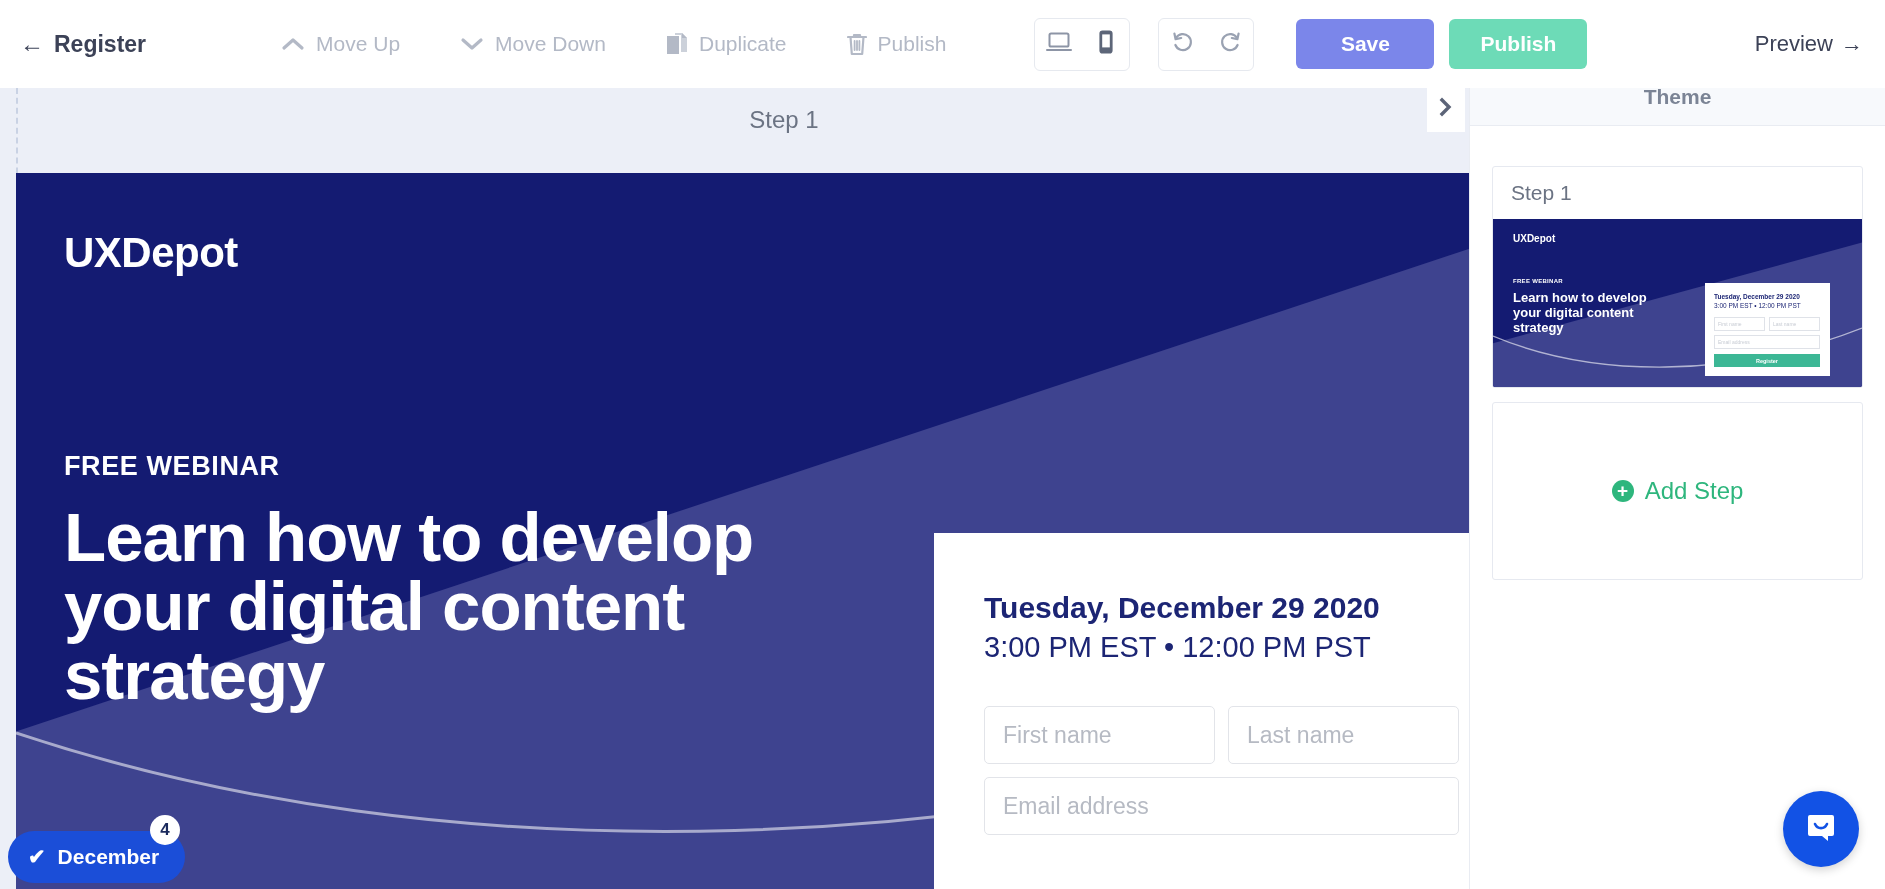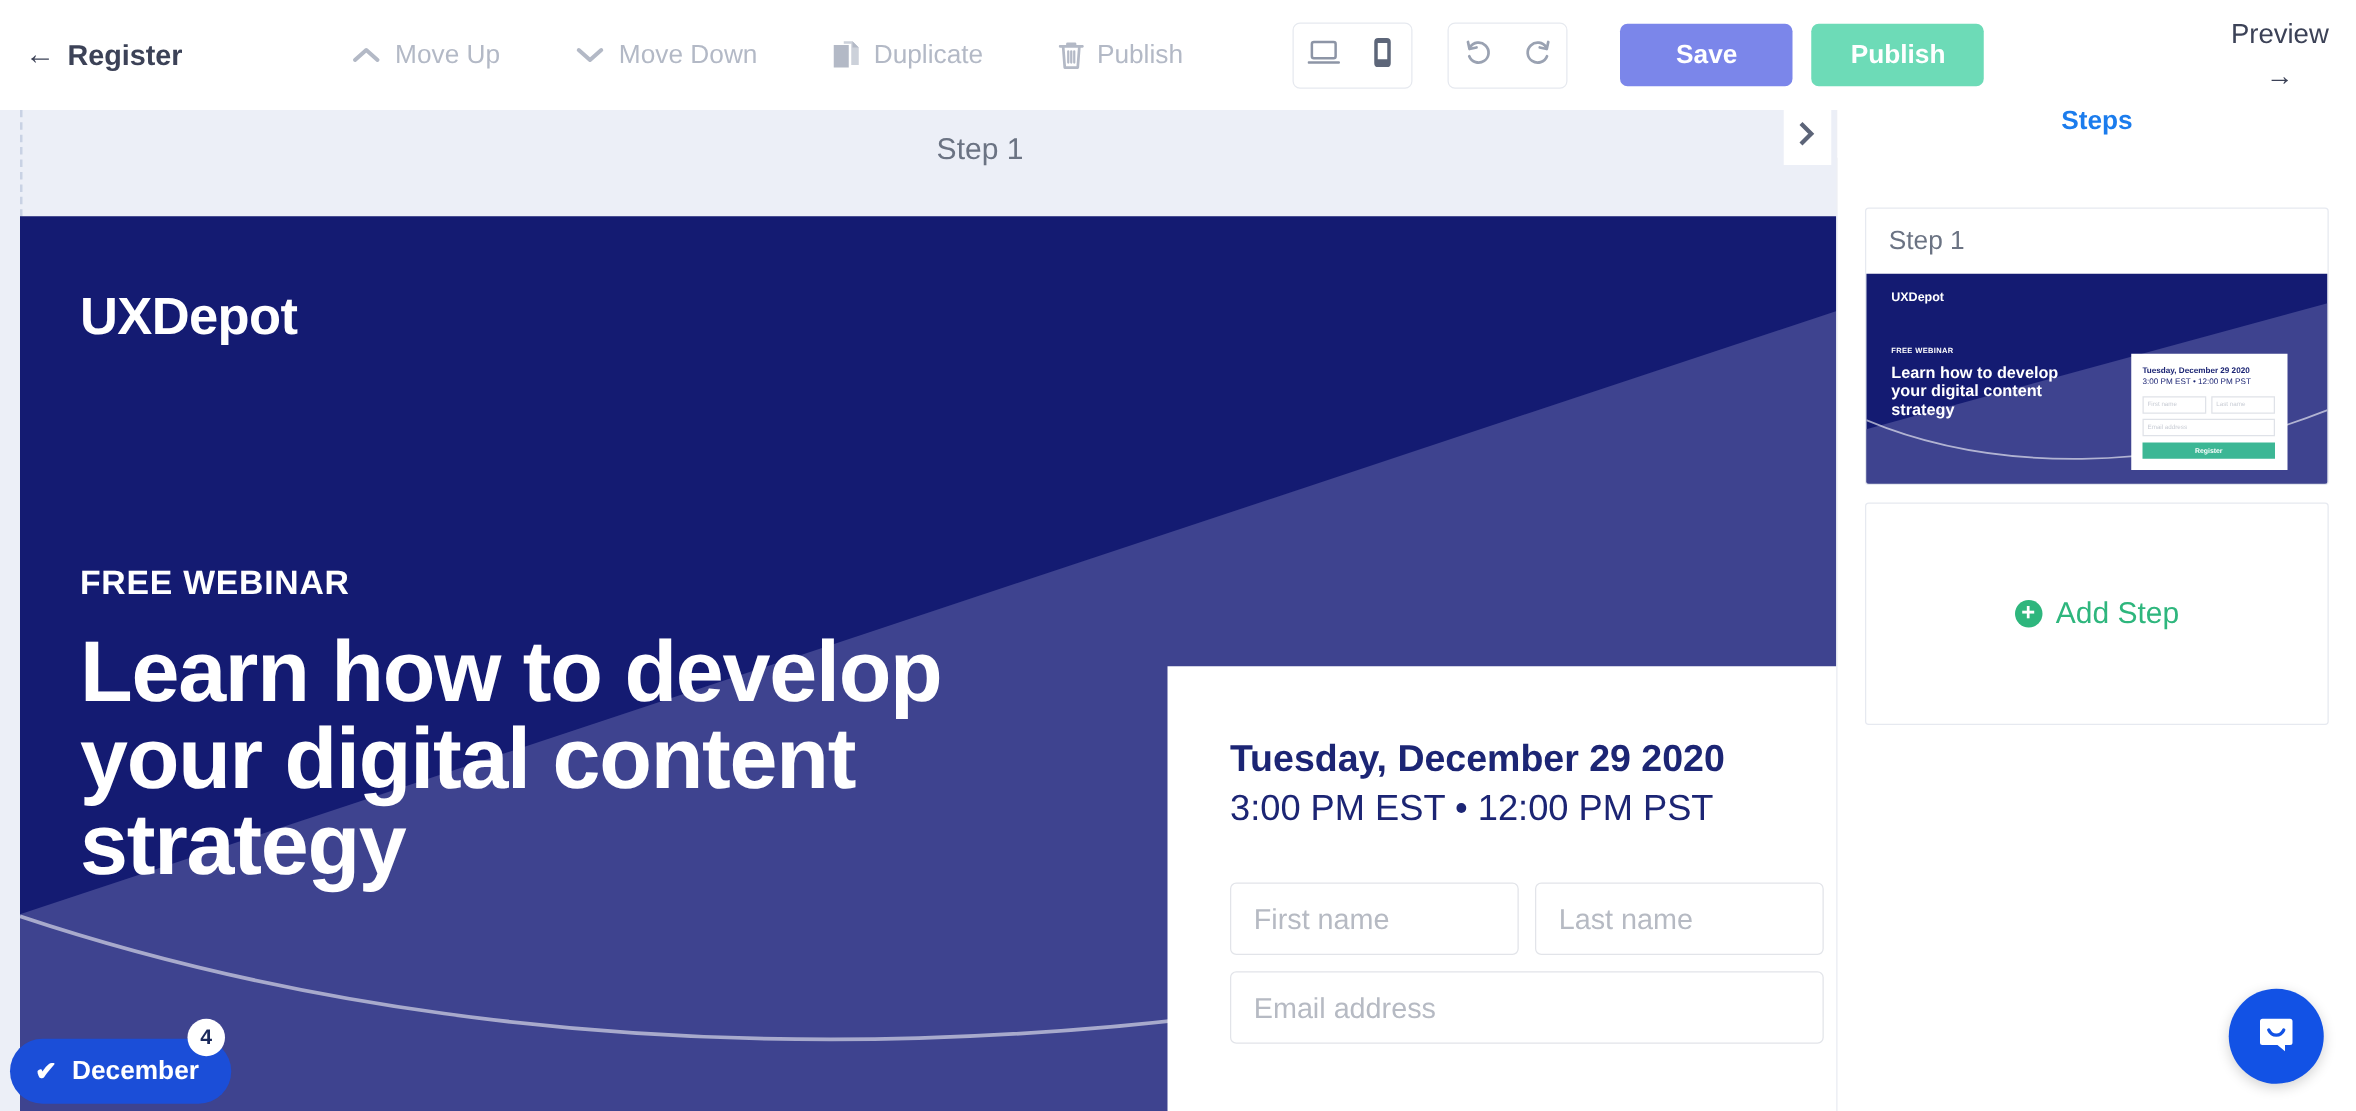--- a/index.html
+++ b/index.html
@@ -67,21 +67,20 @@
   .btn-primary { width: 138px; background: #7b86ea; margin-left: 42px; }
   .btn-publish { width: 138px; background: #6ddbb7; margin-left: 15px; }
 
   .tb-preview {
     margin-left: auto; margin-right: 22px;
     color: #3c4257;
     font-size: 22px; font-weight: 400;
     cursor: pointer;
     display: flex; align-items: center; gap: 8px;
     white-space: nowrap;
-    flex-direction: column;
   }
 
   
   .canvas {
     position: absolute; top: 68px; left: 0;
     width: 1568px; height: 821px;
     background: #eceff7;
     overflow: hidden;
   }
   .canvas-guide {
@@ -435,21 +434,21 @@
   <button class="btn-publish">Publish</button>
 
   <div class="tb-preview">
     <span>Preview</span>
     <span>→</span>
   </div>
 </div>
 
 <div class="panel">
   <div class="panel-tabs">
-    <div class="panel-tab active">Steps</div>
+    <div class="panel-tab">Theme</div>
   </div>
 
   <div class="panel-body">
 
     <div class="step-card">
       <div class="step-card-title">Step 1</div>
       <div class="thumb">
         <div class="thumb-diag"></div>
         <svg class="thumb-curve" viewBox="0 0 372 168" preserveAspectRatio="none">
           <path d="M0 118 C 100 160, 240 162, 372 110" stroke="#ffffff" stroke-opacity="0.6" stroke-width="1.4" fill="none"></path>

